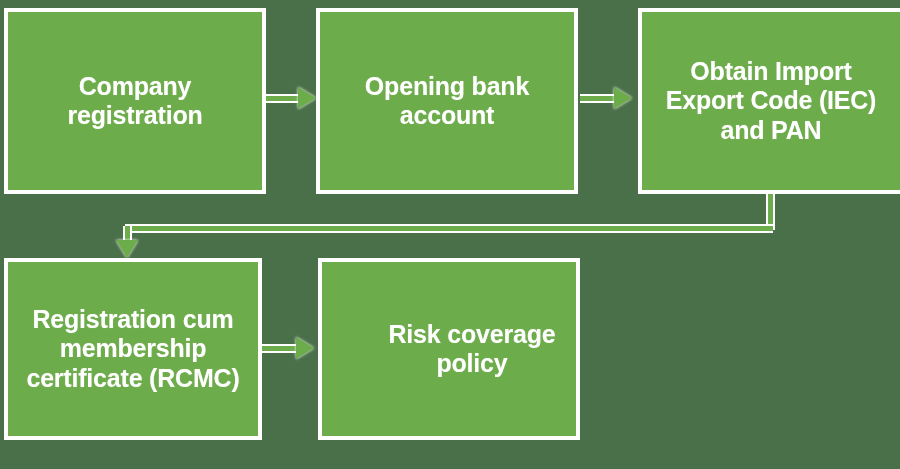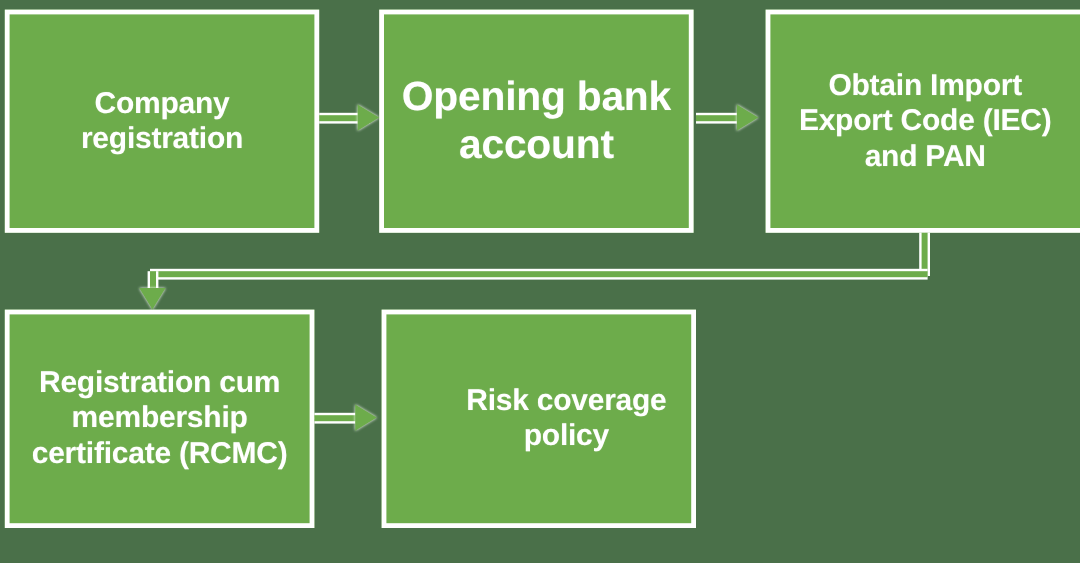--- a/index.html
+++ b/index.html
@@ -36,21 +36,21 @@
     letter-spacing: -0.2px;
     text-shadow: 0 0 1px rgba(255,255,255,0.35);
   }
   .node .label {
     display: block;
     padding: 0 8px;
     white-space: pre-line;
   }
 
   #node-company-registration { left: 4px;   top: 8px;   width: 262px; height: 186px; font-size: 25px; }
-  #node-opening-bank-account { left: 316px; top: 8px;   width: 262px; height: 186px; font-size: 34px; }
+  #node-opening-bank-account { left: 316px; top: 8px;   width: 262px; height: 186px; font-size: 25px; }
   #node-iec-pan             { left: 638px;  top: 8px;   width: 266px; height: 186px; font-size: 25px; }
   #node-rcmc               { left: 4px;    top: 258px; width: 258px; height: 182px; font-size: 25px; justify-content: center; }
   #node-risk-policy        { left: 318px;  top: 258px; width: 262px; height: 182px; font-size: 25px; padding-left: 46px; }
 
   
   .conn-line {
     position: absolute;
     background: #6dac4b;
   }
   .conn-line.halo-h { box-shadow: 0 -2px 0 0 #ffffff, 0 2px 0 0 #ffffff; }

